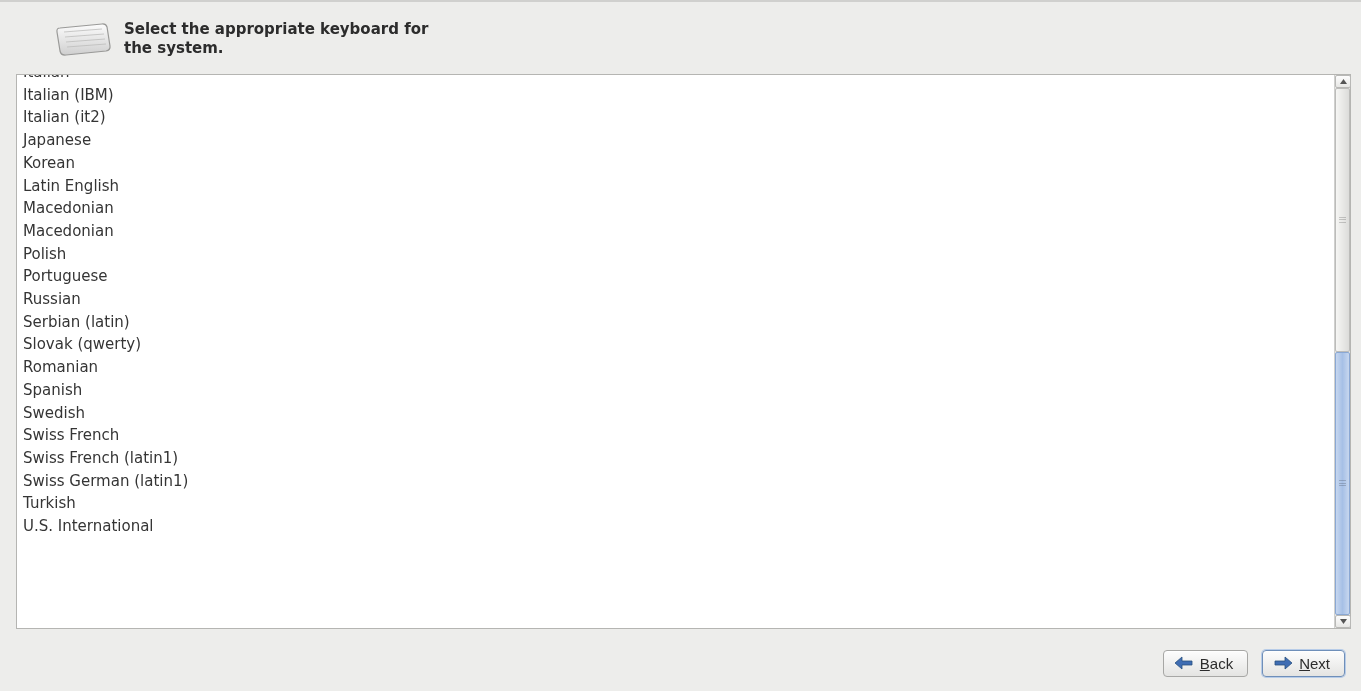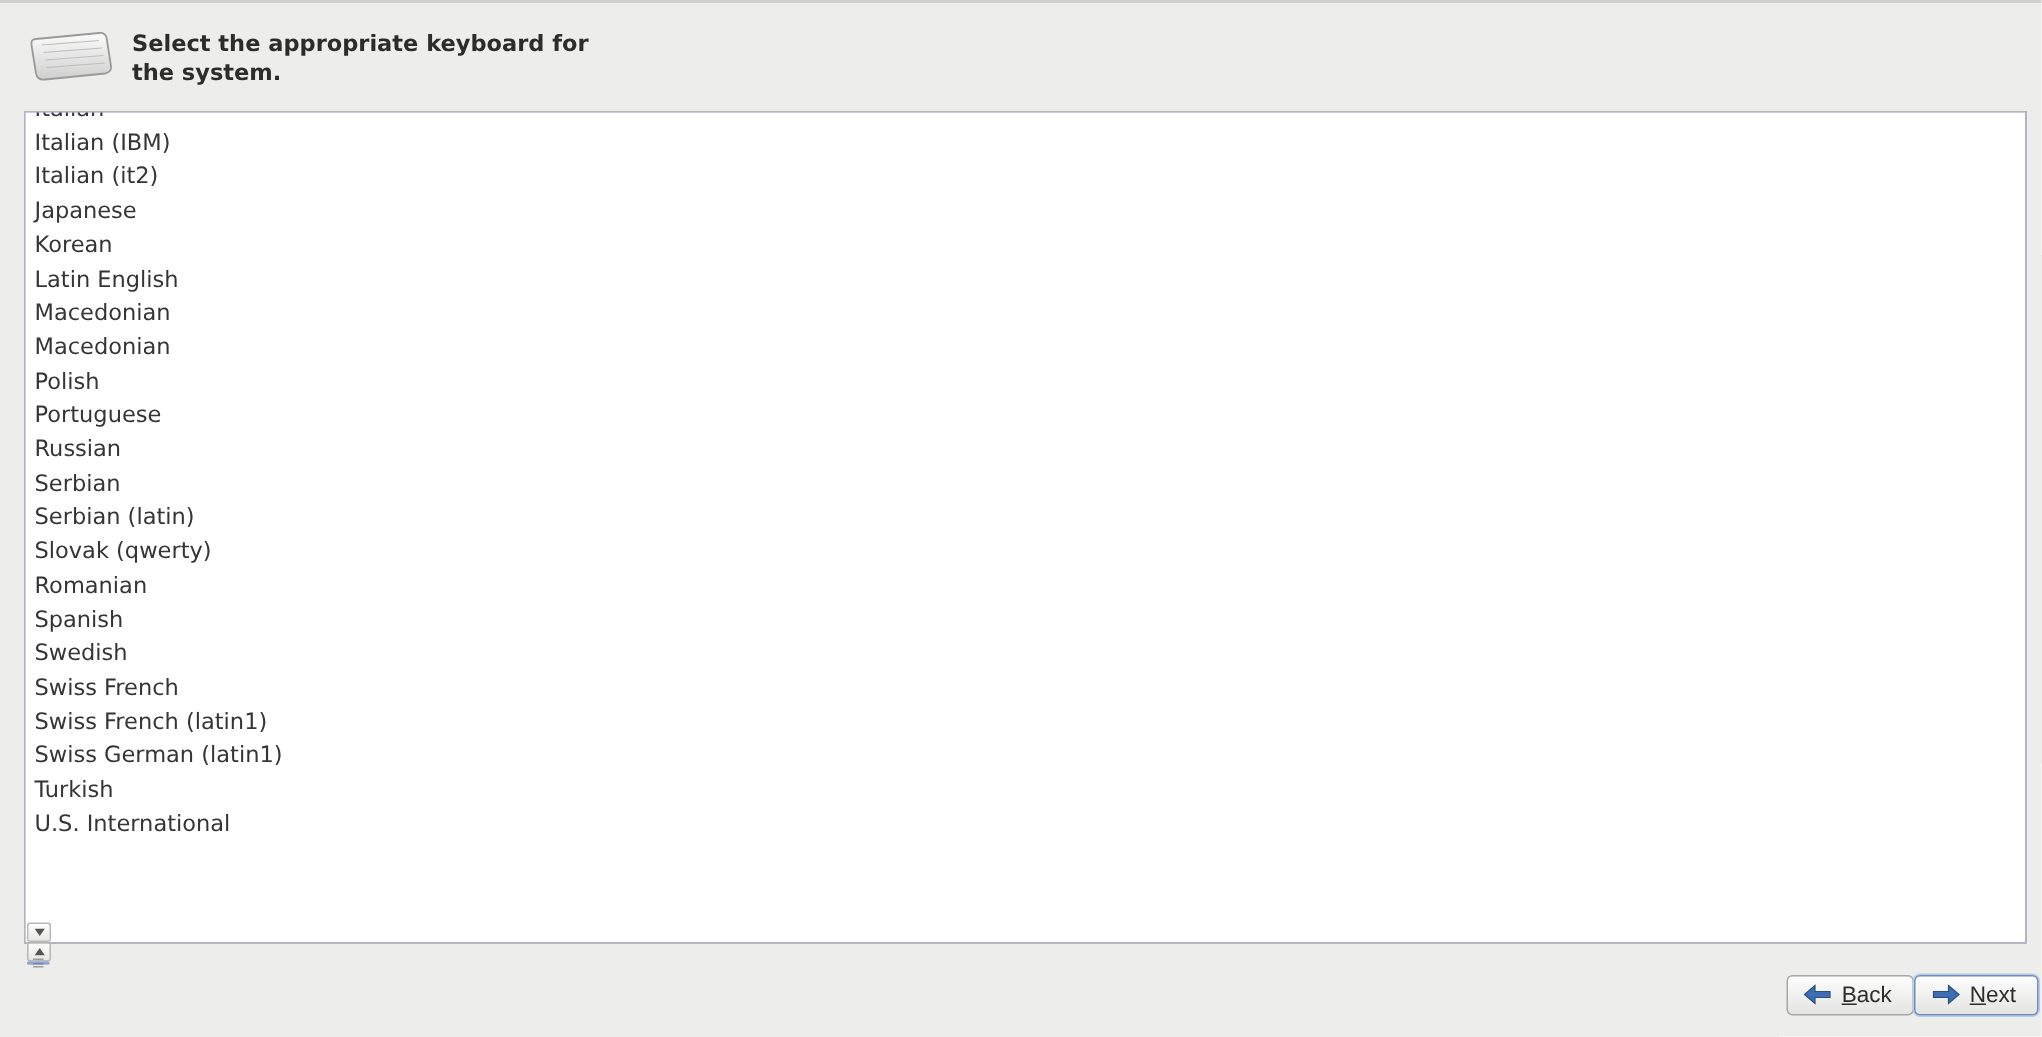--- a/index.html
+++ b/index.html
@@ -11,47 +11,47 @@
       font-family: "DejaVu Sans", "Liberation Sans", sans-serif;
       background: #ededeb;
       width: 1361px;
       height: 691px;
       overflow: hidden;
       position: relative;
       border-top: 2px solid #d0d0ce;
     }
     .header {
       display: flex;
-      align-items: center;
+      align-items: flex-end;
       padding: 14px 18px 12px 18px;
       gap: 12px;
+      margin-left: 36px;
     }
     .keyboard-icon {
       flex-shrink: 0;
       width: 58px;
       height: 38px;
     }
     .header-text {
       font-size: 15px;
       font-weight: bold;
       color: #2c2c2c;
       line-height: 1.25;
       max-width: 320px;
       padding-top: 4px;
     }
     .listbox-wrap {
       position: absolute;
       left: 16px;
       right: 10px;
       top: 72px;
       bottom: 62px;
-      background: #8b5cf6;
+      background: #eab308;
       border: 1px solid #b5b5b2;
       display: flex;
-      flex-direction: column;
     }
     .listbox {
       flex: 1;
       overflow: hidden;
       background: #ffffff;
       position: relative;
     }
     .list-inner {
       position: relative;
       top: -14px; 
@@ -136,21 +136,22 @@
     }
     .footer {
       position: absolute;
       bottom: 0;
       left: 0;
       right: 0;
       height: 56px;
       display: flex;
       align-items: center;
       justify-content: flex-end;
-      padding-right: 2px;
+      gap: 14px;
+      padding-right: 16px;
     }
     .nav-btn {
       display: inline-flex;
       align-items: center;
       gap: 6px;
       background: linear-gradient(#fdfdfd, #e4e4e2);
       border: 1px solid #a7a7a5;
       border-radius: 4px;
       padding: 4px 14px 4px 10px;
       font-size: 15px;
@@ -200,21 +201,20 @@
         <div class="list-item">Italian (IBM)</div>
         <div class="list-item">Italian (it2)</div>
         <div class="list-item">Japanese</div>
         <div class="list-item">Korean</div>
         <div class="list-item">Latin English</div>
         <div class="list-item">Macedonian</div>
         <div class="list-item">Macedonian</div>
         <div class="list-item">Polish</div>
         <div class="list-item">Portuguese</div>
         <div class="list-item">Russian</div>
-        <div class="list-item">Serbian</div>
         <div class="list-item">Serbian (latin)</div>
         <div class="list-item">Slovak (qwerty)</div>
         <div class="list-item">Romanian</div>
         <div class="list-item">Spanish</div>
         <div class="list-item">Swedish</div>
         <div class="list-item">Swiss French</div>
         <div class="list-item">Swiss French (latin1)</div>
         <div class="list-item">Swiss German (latin1)</div>
         <div class="list-item">Turkish</div>
         <div class="list-item">U.S. International</div>

